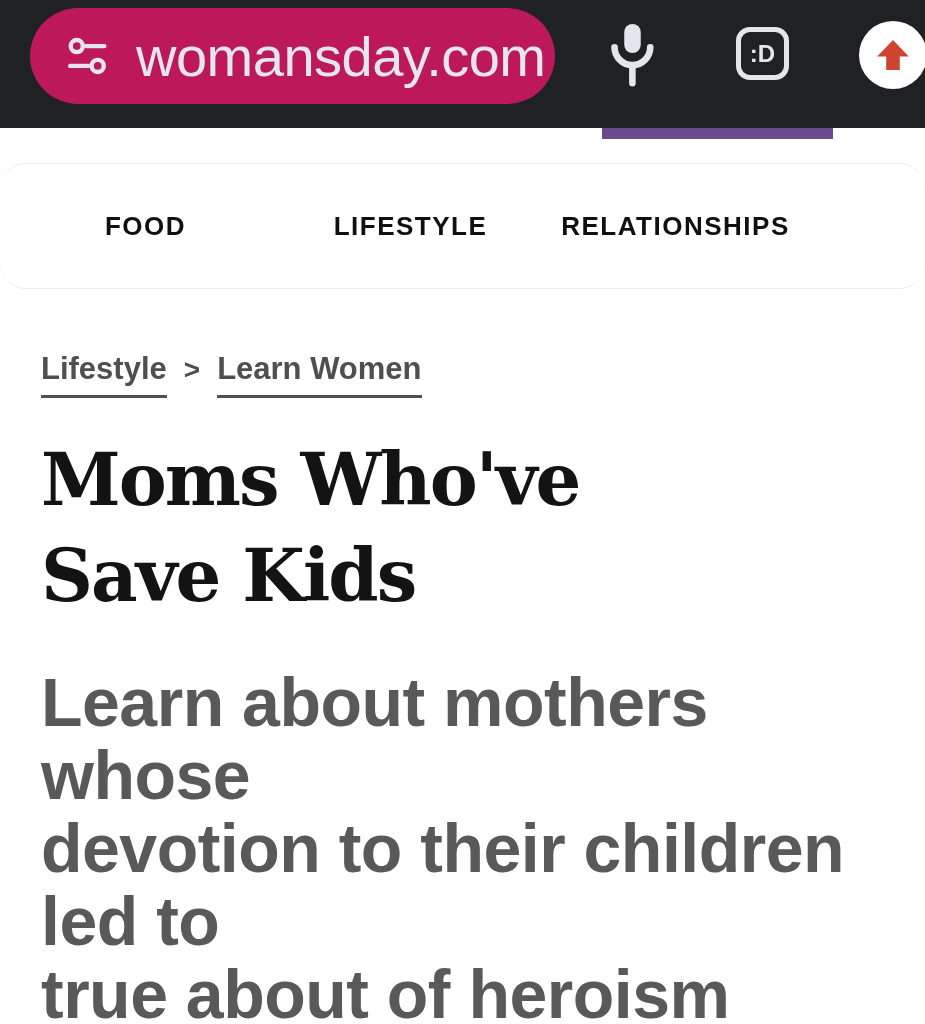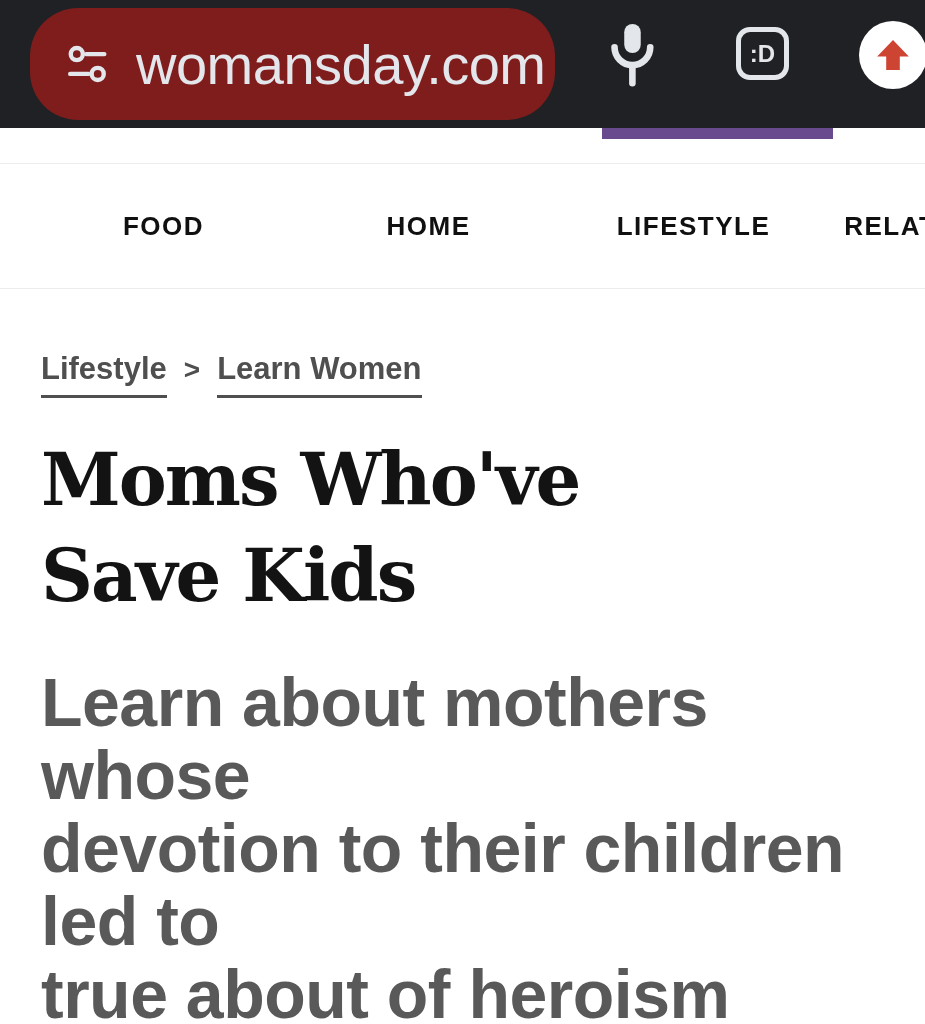--- a/index.html
+++ b/index.html
@@ -4,22 +4,22 @@
 <style>
   * { margin:0; padding:0; box-sizing:border-box; }
   html,body { width:925px; height:1024px; overflow:hidden; background:#ffffff;
               font-family:"Liberation Sans", sans-serif; }
 
   
   .chrome {
     position:relative; width:925px; height:128px; background:#202124;
   }
   .url-pill {
-    position:absolute; left:30px; top:8px; width:525px; height:112px;
-    background:#7f1d1d; border-radius:48px;
+    position:absolute; left:30px; top:8px; width:525px; height:96px;
+    background:#be185d; border-radius:48px;
     display:flex; align-items:center; padding-left:38px;
   }
   .tune-icon { width:44px; height:42px; flex:none; }
   .url-text {
     margin-left:24px; font-size:56px; color:#e3e6ea; letter-spacing:-0.5px;
     white-space:nowrap; overflow:hidden;
   }
   .mic-icon { position:absolute; left:604px; top:22px; width:56px; height:66px; }
   .tab-switcher {
     position:absolute; left:736px; top:27px; width:53px; height:53px;
@@ -37,22 +37,22 @@
   
   .section-indicator {
     position:absolute; left:602px; top:128px; width:231px; height:11px;
   }
 
   
   .nav-spacer { height:35px; background:#fff; }
   .site-nav {
     height:126px; background:#fff;
     border-top:1px solid #ececec; border-bottom:1px solid #ececec;
-    display:flex; align-items:center; padding-left:31px;
-    overflow:hidden; white-space:nowrap;
+    display:flex; align-items:center; padding-left:13px;
+    overflow:hidden; white-space:nowrap;border-radius:26px;
   }
   .nav-cell {
     flex:none; width:265px; text-align:center;
     font-size:26px; font-weight:700; letter-spacing:1.5px; color:#101010;
     cursor:pointer;
   }
 
   
   .main { padding:0 20px 0 41px; }
   .breadcrumb {
@@ -107,21 +107,20 @@
     </svg>
   </div>
 
   <div class="section-indicator" style="background:#6a4a8f"></div>
 </div>
 
 <div class="nav-spacer"></div>
 
 <nav class="site-nav">
   <div class="nav-cell">FOOD</div>
-  <div class="nav-cell">HOME</div>
   <div class="nav-cell">LIFESTYLE</div>
   <div class="nav-cell">RELATIONSHIPS</div>
 </nav>
 
 <main class="main">
 
   <div class="breadcrumb">
     <span class="crumb-link">Lifestyle</span>
     <span class="crumb-sep">&gt;</span>
     <span class="crumb-link">Learn Women</span>

